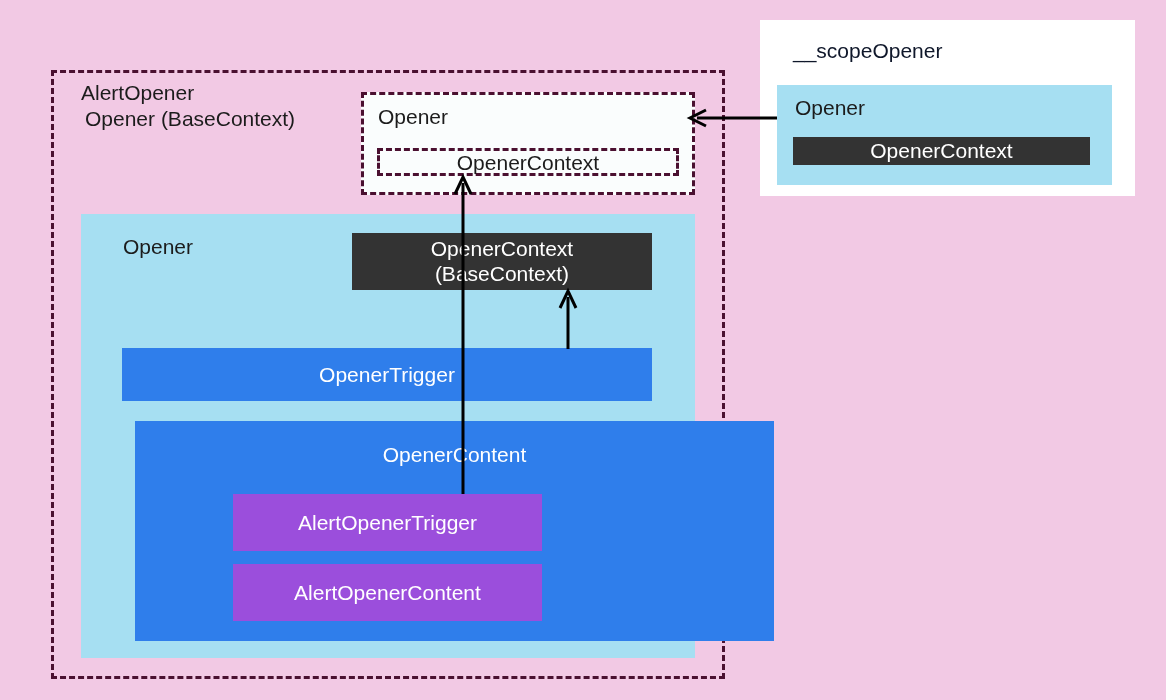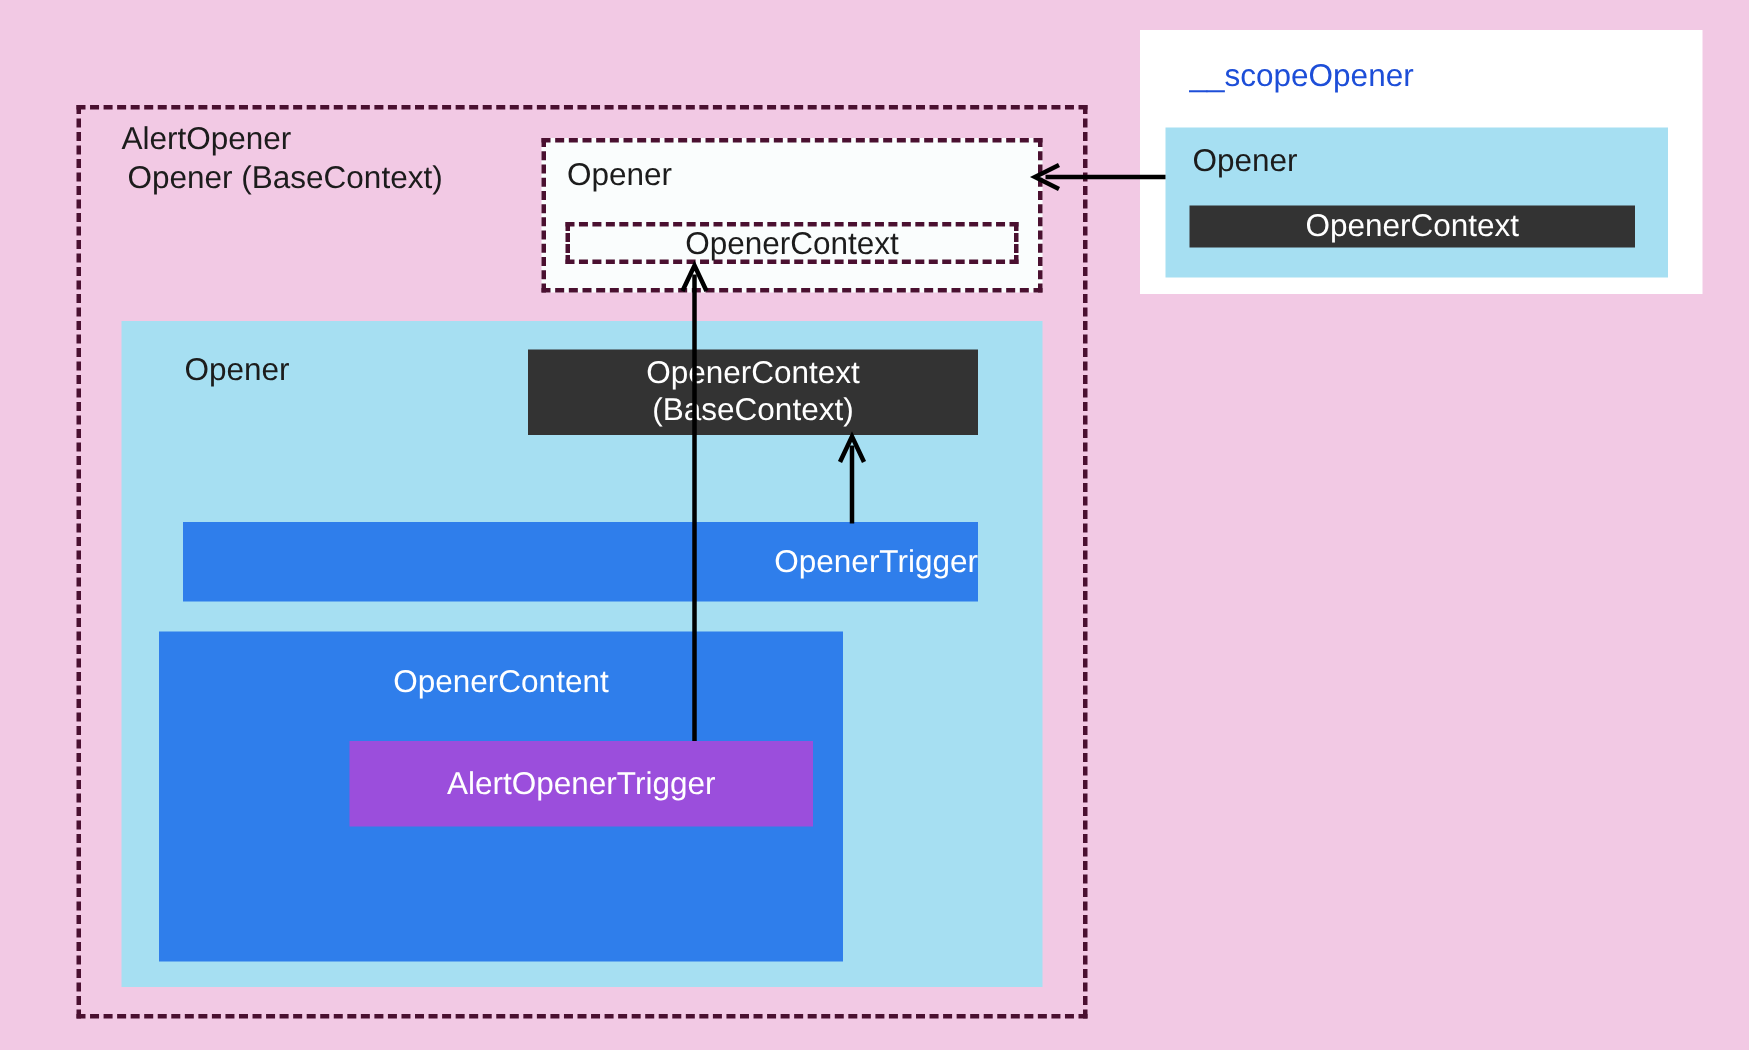--- a/index.html
+++ b/index.html
@@ -125,26 +125,26 @@
     color: #ffffff;
     font-size: 21px;
   }
   .box-trigger {
     left: 122px;
     top: 348px;
     width: 530px;
     height: 53px;
     display: flex;
     align-items: center;
-    justify-content: flex-end;
+    justify-content: center;
   }
   .box-content {
-    left: 106px;
+    left: 135px;
     top: 421px;
-    width: 456px;
+    width: 639px;
     height: 220px;
   }
   .box-content-label {
     position: absolute;
     left: 0;
     top: 23px;
     width: 100%;
     text-align: center;
     font-size: 21px;
     color: #ffffff;
@@ -171,21 +171,21 @@
     left: 760px;
     top: 20px;
     width: 375px;
     height: 176px;
     background: #ffffff;
   }
   .panel-scope-label {
     left: 793px;
     top: 40px;
     font-size: 21px;
-    color: #1d4ed8;
+    color: #0f172a;
     line-height: 1;
     white-space: nowrap;
   }
   .panel-scope-inner {
     left: 777px;
     top: 85px;
     width: 335px;
     height: 100px;
     background: #a6dff2;
   }
@@ -248,20 +248,23 @@
   <div class="abs box-blue box-trigger">
     <span>OpenerTrigger</span>
   </div>
 
   <div class="abs box-blue box-content">
     <div class="box-content-label">OpenerContent</div>
   </div>
   <div class="abs box-purple box-alert-trigger">
     <span>AlertOpenerTrigger</span>
   </div>
+  <div class="abs box-purple box-alert-content">
+    <span>AlertOpenerContent</span>
+  </div>
 
   <div class="abs panel-scope"></div>
   <div class="abs panel-scope-label">__scopeOpener</div>
   <div class="abs panel-scope-inner">
     <div class="panel-scope-inner-label">Opener</div>
     <div class="panel-scope-dark">
       <span>OpenerContext</span>
     </div>
   </div>
 

